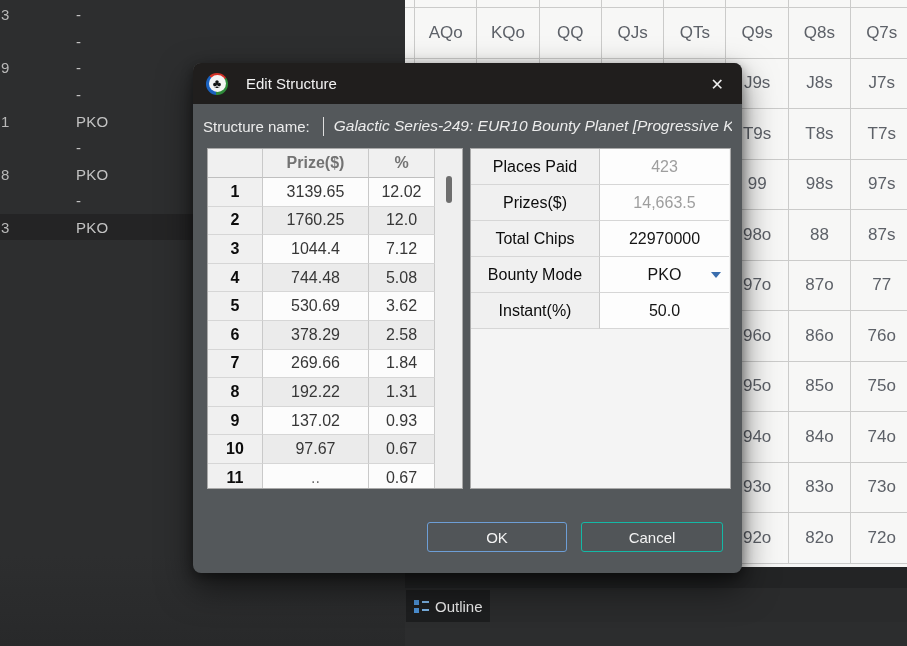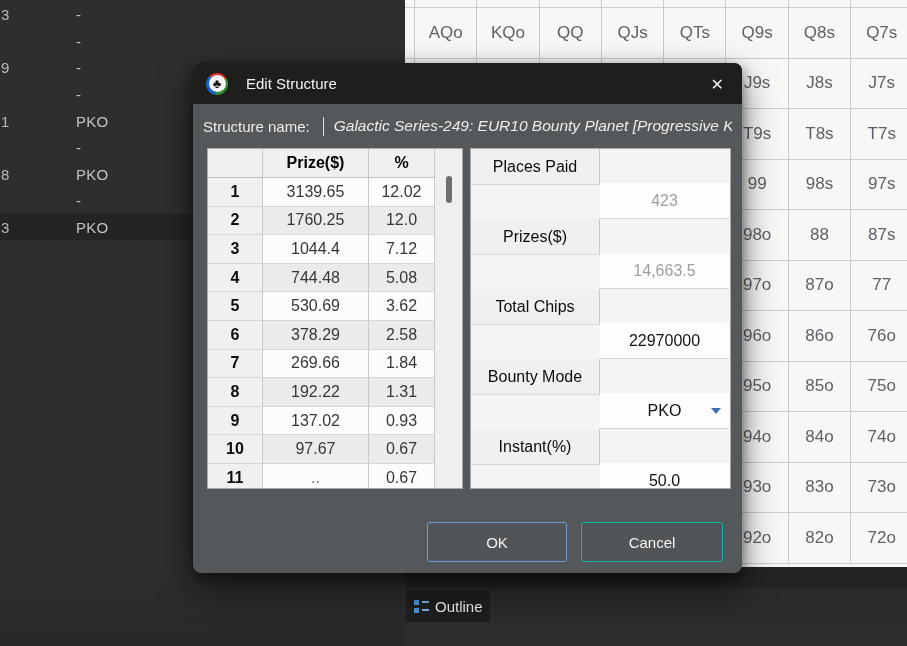--- a/index.html
+++ b/index.html
@@ -61,46 +61,46 @@
   .name-label { color:#ececec; font-size:15px; white-space:nowrap; }
   .caret { width:1px; height:19px; background:#dedede; margin-left:13px; flex:0 0 auto; }
   .name-value { color:#ececec; font-size:15.5px; white-space:nowrap; overflow:hidden; margin-left:10px;font-style:italic; }
 
   
   .ptable-wrap { position:absolute; left:14px; top:85px; width:256px; height:341px;
     background:#efefef; border:1px solid #a9a9a9; overflow:hidden; }
   .ptable { display:grid; grid-template-columns:55px 106px 66px; }
   .ptable > div { display:flex; align-items:center; justify-content:center; height:28.6px;
     border-right:1px solid #c9c9c9; border-bottom:1px solid #d6d6d6; font-size:16px; }
-  .ptable .hc { height:29px; background:#f0f0f0; font-weight:bold; color:#000000;
+  .ptable .hc { height:29px; background:#f0f0f0; font-weight:bold; color:#737373;
     border-bottom:1px solid #bfbfbf; }
   .ptable .nc { background:#f0f0f0; font-weight:bold; color:#0c0c0c; }
   .ptable .dc { color:#373737; }
   .ptable .odd  { background:#fcfcfc; }
   .ptable .even { background:#ebebeb; }
   .ptable .muted { color:#6e6e6e; }
   .pscroll { position:absolute; right:0; top:0; width:26px; height:100%; background:#efefef; }
   .pthumb { position:absolute; left:10px; top:27px; width:6px; height:27px;
     background:#6e6e6e; border-radius:3px; }
 
   
   .itable-wrap { position:absolute; left:277px; top:85px; width:261px; height:341px;
     background:#f4f4f4; border:1px solid #a9a9a9; overflow:hidden; }
   .itable { display:grid; grid-template-columns:129px 129px; }
   .itable > div { display:flex; align-items:center; justify-content:center; height:36px;
     border-bottom:1px solid #d6d6d6; font-size:16px; }
   .itable .lc { background:#f0f0f0; color:#0c0c0c; border-right:1px solid #c9c9c9; }
-  .itable .vc { background:#fdfdfd; color:#141414; position:relative;margin-top:34px; }
+  .itable .vc { background:#fdfdfd; color:#141414; position:relative; }
   .itable .vc.muted { color:#9e9e9e; }
   .dd-arrow { position:absolute; right:8px; top:50%; transform:translateY(-50%);
     width:0; height:0; border-left:5px solid transparent; border-right:5px solid transparent;
     border-top:6px solid #3b6eae; }
 
   
-  .btn { position:absolute; top:459px; height:40px; border-radius:3px;
+  .btn { position:absolute; top:459px; height:30px; border-radius:3px;
     display:flex; align-items:center; justify-content:center;
     color:#f3f3f3; font-size:15px; background:#51555
 8; background:#515558; }
   .btn-ok { left:234px; width:140px; border:1px solid #6d9ed6; }
   .btn-cancel { left:388px; width:142px; border:1px solid #14b8a6; }
 </style>
 </head>
 <body>
 
 <div class="stage">

